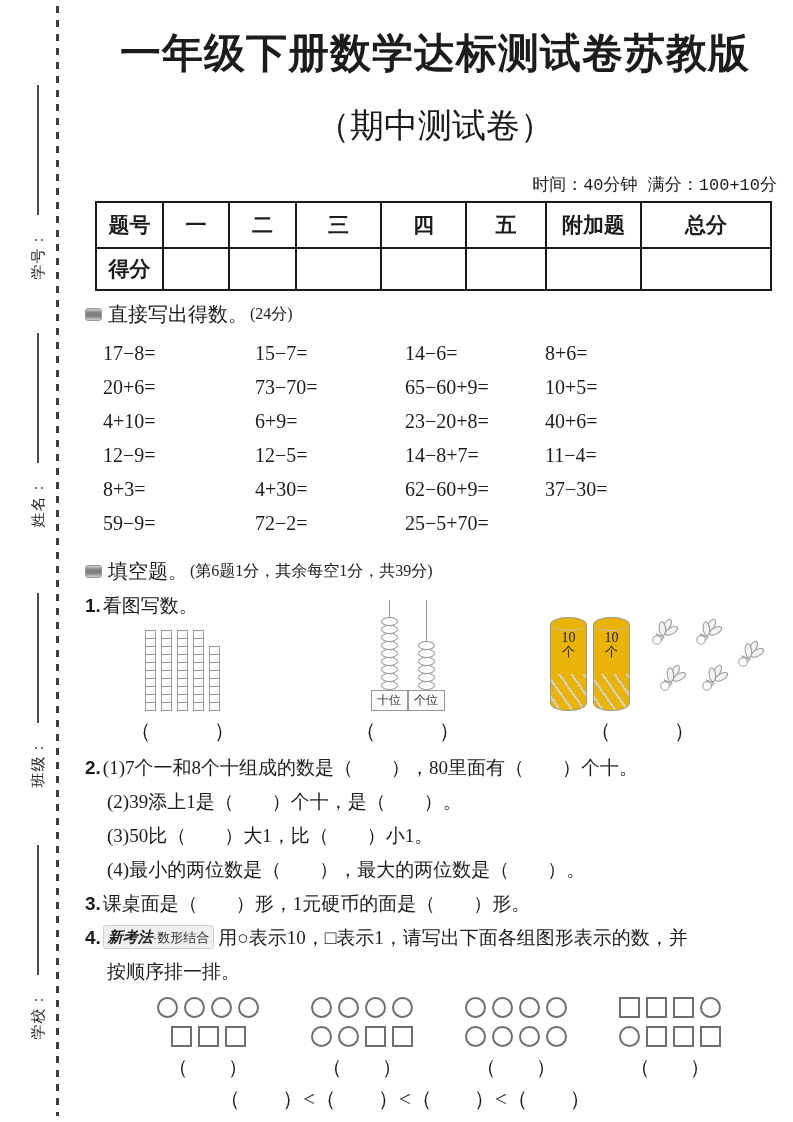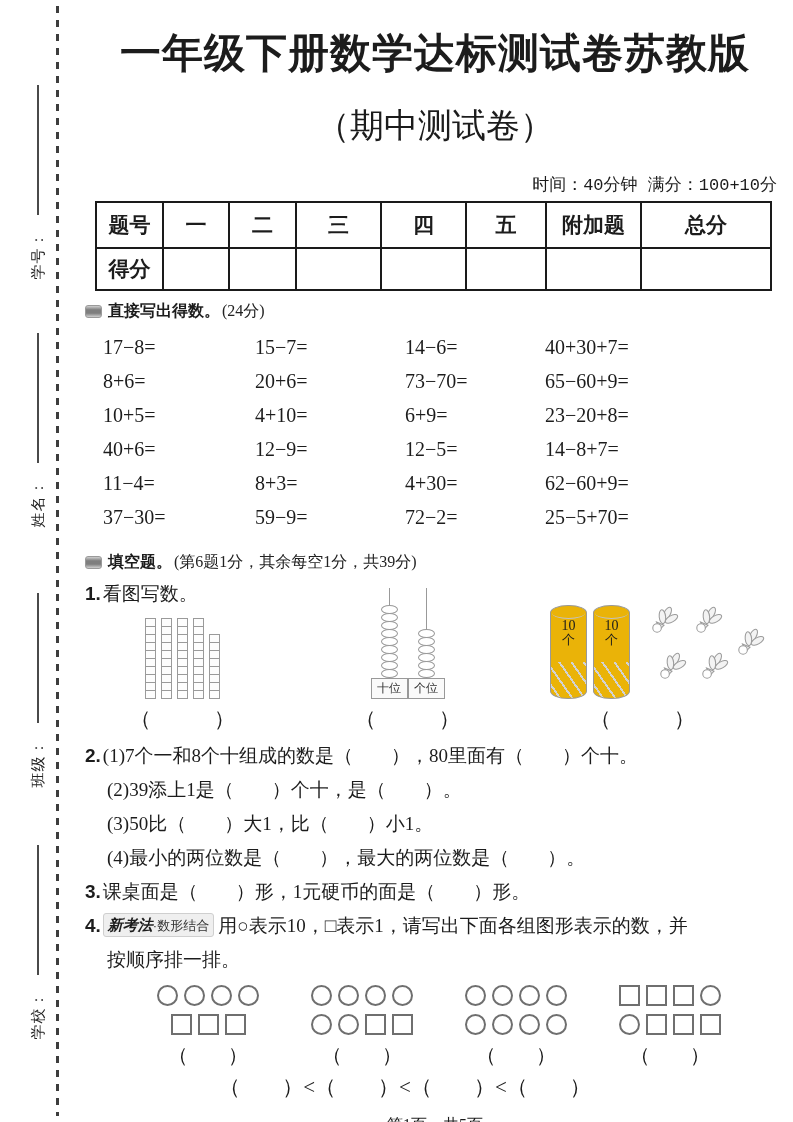--- a/index.html
+++ b/index.html
@@ -28,21 +28,21 @@
   table.score { border-collapse:collapse; margin-left:10px; margin-top:5px; table-layout:fixed; }
   table.score td { border:2px solid #1a1a1a; text-align:center; font-size:21px; font-weight:bold;
     font-family:"Liberation Serif", serif; }
   table.score tr:first-child td { height:46px; }
   table.score tr:last-child td { height:42px; }
   
   .sec-head { display:flex; align-items:center; margin-top:10px; }
   .sec-icon { width:17px; height:13px; border-radius:3px; margin-right:6px; flex:0 0 auto;
     background:linear-gradient(180deg,#cfcfcf 0%,#7e7e7e 35%,#7e7e7e 65%,#cfcfcf 100%);
     border:1px solid #9a9a9a; }
-  .sec-title { font-size:16px; font-weight:bold; font-family:"Liberation Sans", sans-serif; }
+  .sec-title { font-size:20px; font-weight:normal; font-family:"Liberation Sans", sans-serif; }
   .sec-points { font-size:16px; margin-left:2px; color:#222; }
   
   .arith { margin-top:8px; padding-left:18px; display:grid;
     grid-template-columns:152px 150px 140px 1fr; row-gap:0; }
   .arith .prob { font-size:20px; line-height:34px; }
   
   .qline { font-size:19px; line-height:34px; }
   .qnum { font-weight:bold; font-family:"Liberation Sans", sans-serif; margin-right:2px; }
   .indent { padding-left:22px; }
   
@@ -175,21 +175,20 @@
     <div class="sec-head">
       <span class="sec-icon"></span>
       <span class="sec-title">直接写出得数。</span>
       <span class="sec-points">(24分)</span>
     </div>
 
     <div class="arith">
         <div class="prob">17−8=</div>
         <div class="prob">15−7=</div>
         <div class="prob">14−6=</div>
-        <div class="prob">40+30+7=</div>
         <div class="prob">8+6=</div>
         <div class="prob">20+6=</div>
         <div class="prob">73−70=</div>
         <div class="prob">65−60+9=</div>
         <div class="prob">10+5=</div>
         <div class="prob">4+10=</div>
         <div class="prob">6+9=</div>
         <div class="prob">23−20+8=</div>
         <div class="prob">40+6=</div>
         <div class="prob">12−9=</div>

